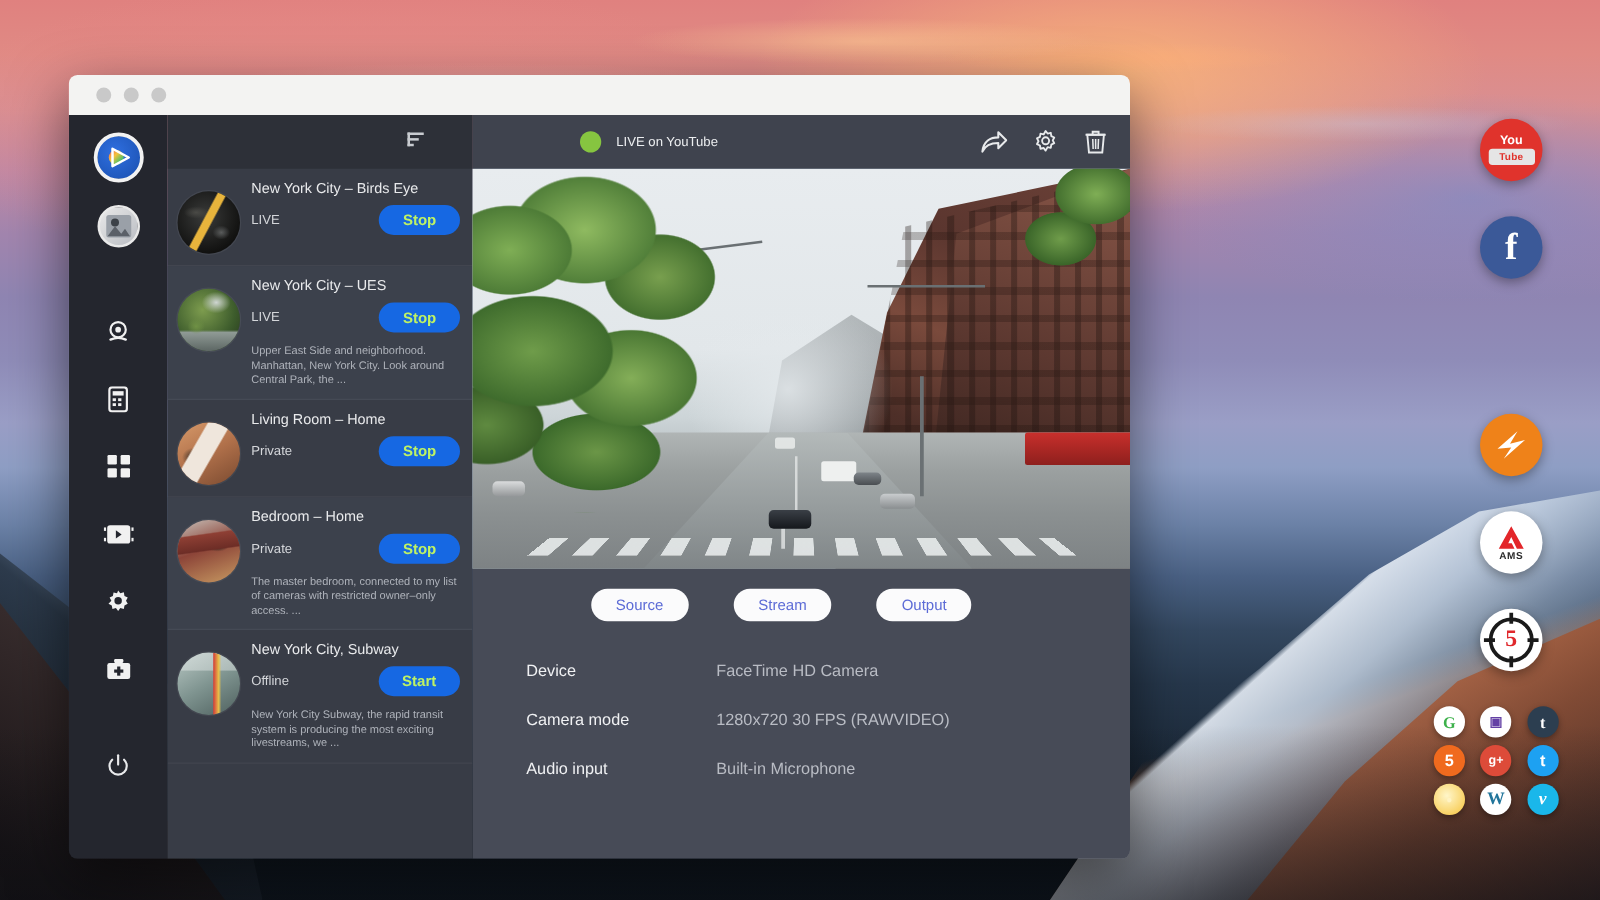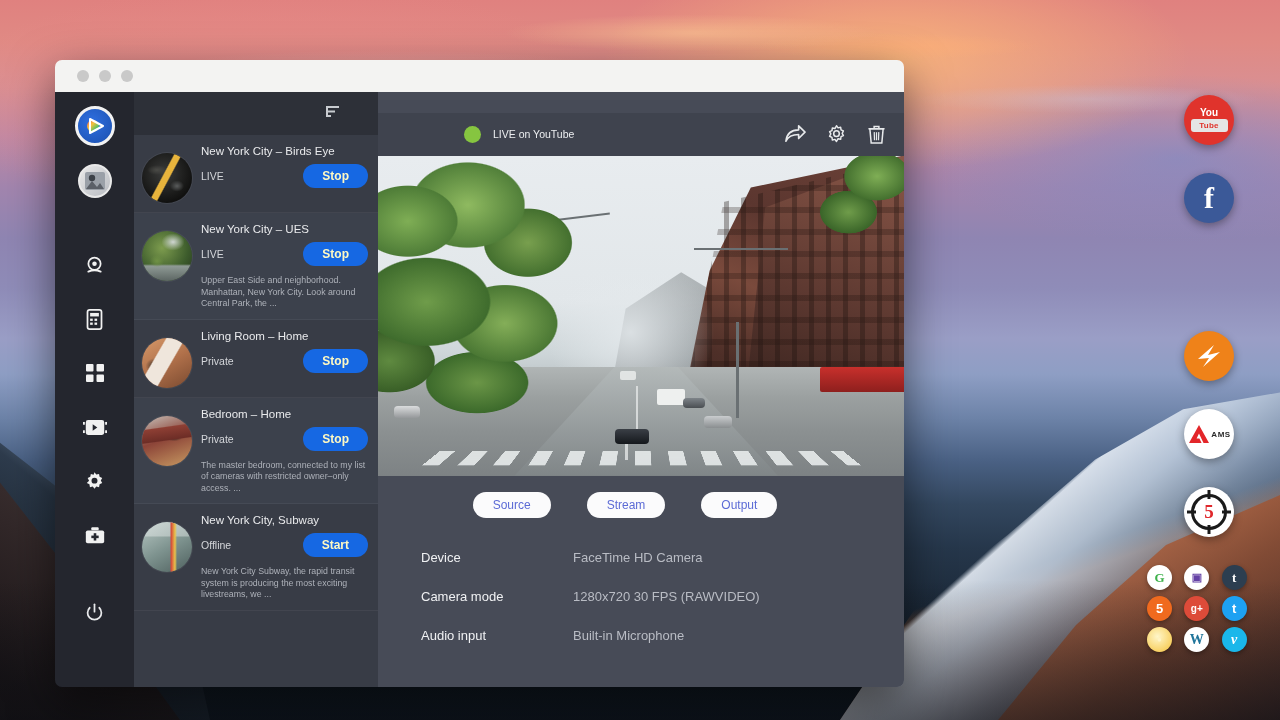--- a/index.html
+++ b/index.html
@@ -117,27 +117,27 @@
   #cam-tools { height:43px; background:#2d3038; }
   .cam-row { display:flex; padding:7px 10px 9px 8px; gap:9px;
     border-bottom:1px solid rgba(255,255,255,.05); }
   .cam-row.alt { background:#3c414c; }
   .thumb { width:50px; height:50px; border-radius:50%; flex:0 0 50px; margin-top:11px;
     background:#23262c; overflow:hidden; box-shadow:0 0 0 1px rgba(255,255,255,.06);}
   .cam-info { flex:1; min-width:0; }
   .cam-name { color:#e9eaec; font-size:11.5px; margin:3px 0 7px; }
   .cam-line { display:flex; align-items:center; justify-content:space-between; }
   .cam-state { color:#d4d6da; font-size:10.5px; }
-  .cam-btn { background:#1668e3; color:#fef9c3; border:none; border-radius:13px;
+  .cam-btn { background:#1668e3; color:#bef264; border:none; border-radius:13px;
     font-size:12px; font-weight:bold; padding:5px 19px; cursor:pointer;
     font-family:"Liberation Sans", sans-serif; }
   .cam-desc { color:#aeb2ba; font-size:8.8px; line-height:11.5px; margin-top:9px; }
 
   
-  #main { flex:1; background:#474b57; display:flex; flex-direction:column;justify-content:center; }
+  #main { flex:1; background:#474b57; display:flex; flex-direction:column; }
   #topbar { height:43px; background:#3f434e; display:flex; align-items:center; padding:0 18px; }
   .tb-spacer { flex:1; }
   .live-wrap { display:flex; align-items:center; gap:12px; }
   .live-dot { width:17px; height:17px; border-radius:50%; background:#86c540; }
   .live-txt { color:#eceef0; font-size:10.5px; }
   .tb-ic { color:#e8eaec; margin-left:20px; display:flex; align-items:center; cursor:pointer;}
 
   #video { height:320px; background:#8fa0ae; position:relative; overflow:hidden; }
   
   .v-sky { position:absolute; inset:0;
@@ -215,21 +215,21 @@
   </div>
   <div class="dock-big" id="svc-facebook" style="top:173px">
     <span class="fb-f">f</span>
   </div>
   <div class="dock-big" id="svc-bolt" style="top:331px">
     <svg width="34" height="34" viewBox="0 0 34 34">
       <path d="M6 20 L22 6 L16 16 L28 13 L11 28 L17 19 Z" fill="#ffffff"></path>
     </svg>
   </div>
   <div class="dock-big" id="svc-adobe" style="top:409px">
-    <div style="display:flex;align-items:center;">
+    <div style="display:flex;flex-direction:column;align-items:center;">
       <svg width="24" height="20" viewBox="0 0 24 20">
         <path d="M12 1 L22 19 L16.5 19 L12 9.5 L9.6 14.5 L12.4 14.5 L14.6 19 L2 19 Z" fill="#e3262a"></path>
       </svg>
       <span class="adobe-t">AMS</span>
     </div>
   </div>
   <div class="dock-big" id="svc-five" style="top:487px">
     <div class="five-ring">
       <svg width="44" height="44" viewBox="0 0 44 44" style="position:absolute;left:-7px;top:-7px">
         <line x1="22" y1="0" x2="22" y2="9" stroke="#1a1a1a" stroke-width="3"></line>

